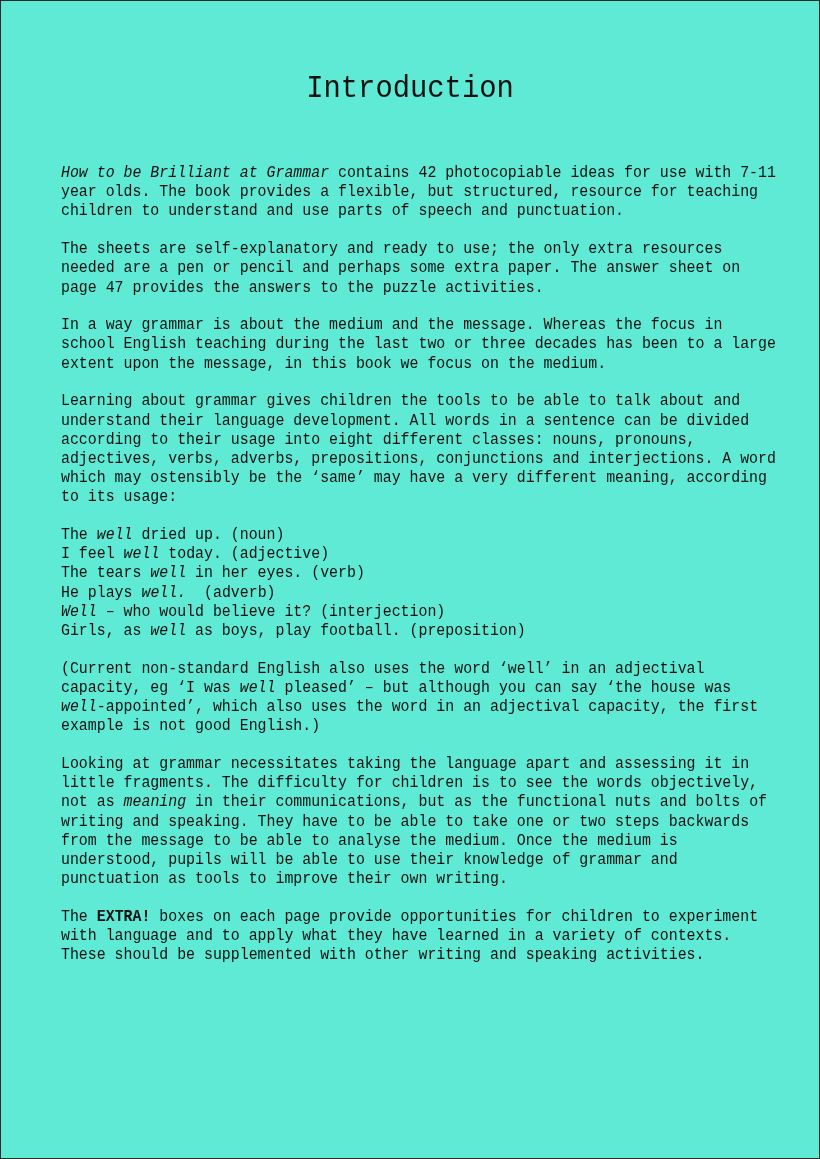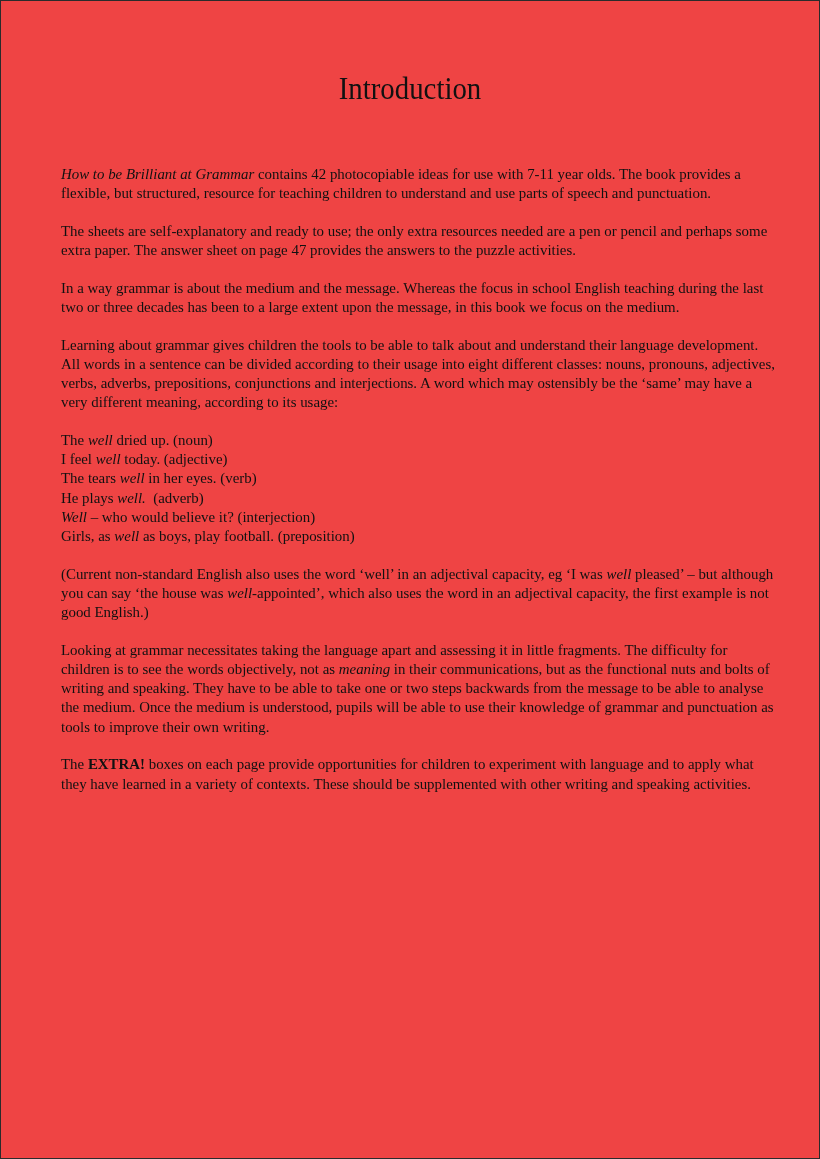--- a/index.html
+++ b/index.html
@@ -1,23 +1,23 @@
 <!DOCTYPE html>
 <html><head>
   <meta charset="utf-8">
   <style>
     html, body { margin: 0; padding: 0; background: #ffffff; }
     body { width: 820px; height: 1159px; overflow: hidden; }
     .page {
       position: relative;
       width: 818px; height: 1157px;
       border: 1px solid #2b2b2b;
-      background: #ef4444;
+      background: #5eead4;
       color: #111111;
-      font-family: Liberation Serif, serif;
+      font-family: Liberation Mono, monospace;
     }
     .title {
       position: absolute; left: 0; right: 0; top: 70px;
       text-align: center;
       font-size: 31px; font-weight: normal;
       transform: scaleX(0.93);
       letter-spacing: 0;
       margin: 0;
     }
     .body {

